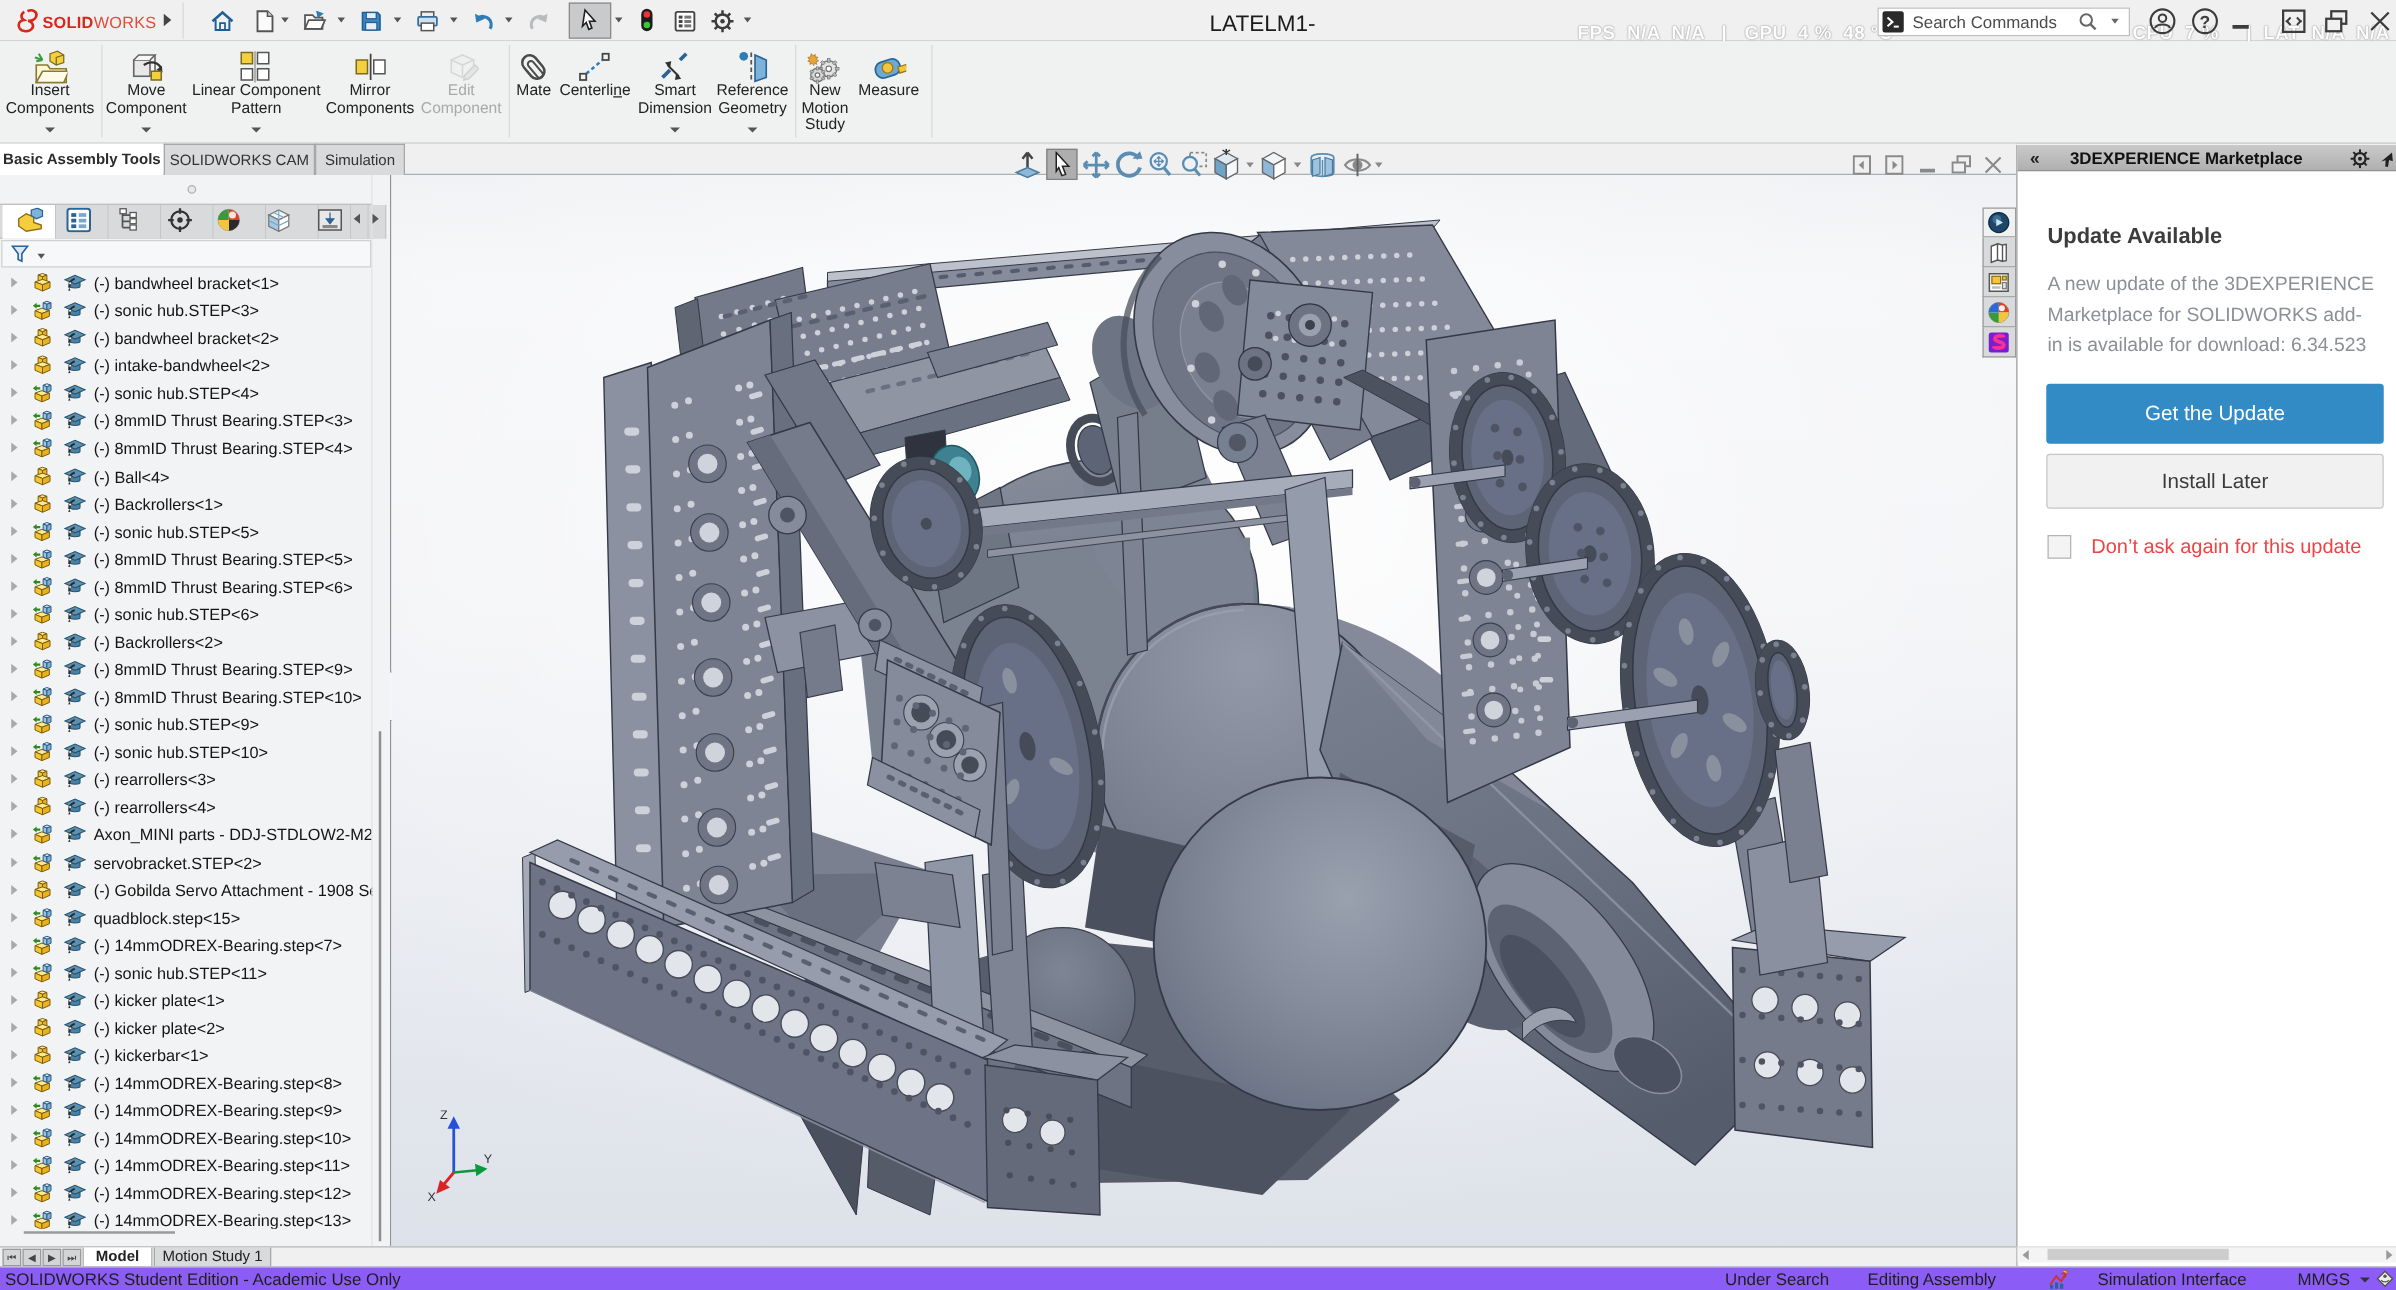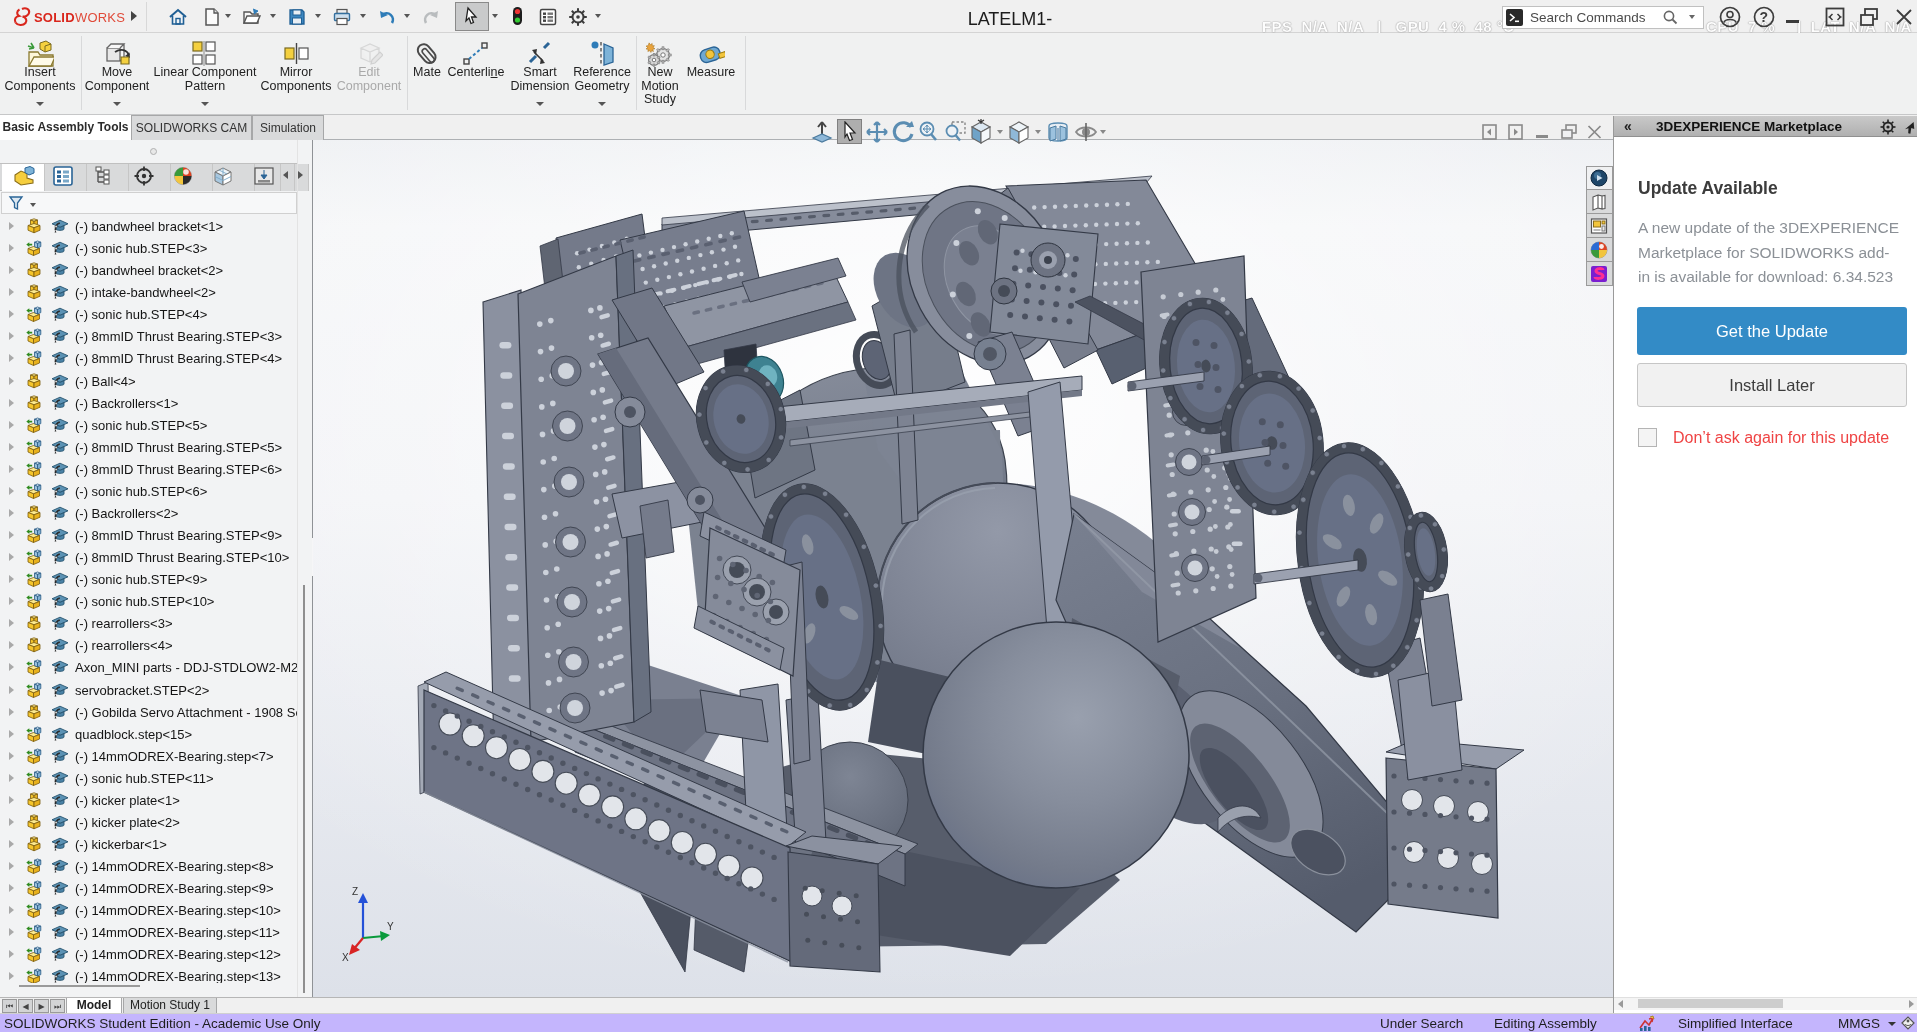--- a/index.html
+++ b/index.html
@@ -16,21 +16,21 @@
 #lpanel{position:absolute;left:0;top:140px;width:313px;height:857px;background:#f2f3f4;}
 .lp-tabs{position:absolute;left:0;top:23px;width:298px;height:28px;background:#d9dadb;border-top:1px solid #c0c0c0;border-bottom:1px solid #c0c0c0;}
 .lp-cell{position:absolute;top:24px;height:27px;border-right:1px solid #c6c6c6;}
 .lp-filter{position:absolute;left:1px;top:52px;width:296px;height:22px;background:#f7f8f9;border:1px solid #d0d0d0;}
 .trow{position:absolute;left:0;width:297px;height:22px;font-size:13px;color:#141414;white-space:nowrap;}
 .trow .tx{position:absolute;left:75px;top:4px;}
 .tarr{position:absolute;left:9px;top:7px;width:0;height:0;border-top:4px solid transparent;border-bottom:4px solid transparent;border-left:5px solid #a9a9a9;}
 #rpanel{position:absolute;left:1613px;top:116px;width:304px;height:897px;background:#fff;border-left:1px solid #9a9a9a;}
 #rphead{position:absolute;left:0;top:0;width:304px;height:21px;background:linear-gradient(#c9c9c9,#b0b0b0);border-bottom:1px solid #909090;}
 #bottombar{position:absolute;left:0;top:997px;width:1613px;height:16px;background:#f0f0f0;border-top:1px solid #b6b6b6;}
-#statusbar{position:absolute;left:0;top:1013px;width:1917px;height:19px;background:#c4b5fd;border-top:1px solid #d0d0d0;font-size:13.5px;color:#1e1e1e;}
+#statusbar{position:absolute;left:0;top:1013px;width:1917px;height:19px;background:#8b5cf6;border-top:1px solid #d0d0d0;font-size:13.5px;color:#1e1e1e;}
 .btab{position:absolute;top:0;height:16px;font-size:12px;line-height:15px;background:#d9dadb;border:1px solid #a6a7a8;border-top:none;color:#222;text-align:center;}
 .btab.act{background:#fff;font-weight:bold;border-top:none;}
 .navbox{position:absolute;top:1px;width:15px;height:14px;background:#d3d4d5;border:1px solid #9a9a9a;color:#444;font-size:8px;text-align:center;line-height:13px;}
 .fpso{position:absolute;top:18px;font-size:15px;font-weight:bold;color:#fdfdfd;text-shadow:0 0 1.5px #9a9a9a,0 0 1px #a0a0a0;letter-spacing:0.4px;white-space:pre;}
 </style></head>
 <body>
 <div id="titlebar">
     <div class="abs" style="left:12px;top:6px;width:122px;height:22px;"><svg width="122" height="22" viewBox="0 0 122 22" style="">
         <path d="M10 3 C14 1 18 3.5 17 7 C16.2 9.8 13 11 10.5 10.5 C14 11.5 15.5 14.5 13.5 17 C11 20 5.5 19.5 3.5 16.5" fill="none" stroke="#d9261c" stroke-width="2.1"></path>
         <path d="M3.5 16.5 C2 13.5 3.5 10.5 7 10 C4.5 8.5 4.5 5 7.5 3.5" fill="none" stroke="#d9261c" stroke-width="2.1"></path>
@@ -2241,20 +2241,20 @@
     <div class="abs" style="left:1380px;top:2px;">Under Search</div>
     <div class="abs" style="left:1494px;top:2px;">Editing Assembly</div>
     <svg class="abs" style="left:1638px;top:1px;" width="17" height="17" viewBox="0 0 17 17">
       <path d="M2 13 L7 6 L11 10 L15 3" stroke="#c33" stroke-width="1.6" fill="none"></path>
       <path d="M15 3 l-4 1 M15 3 l-1 4" stroke="#c33" stroke-width="1.4"></path>
       <rect x="2" y="13" width="2.6" height="3" fill="#2a6496"></rect>
       <rect x="6" y="11" width="2.6" height="5" fill="#2a6496"></rect>
       <rect x="10" y="12" width="2.6" height="4" fill="#2a6496"></rect>
       <path d="M12 2 l3-1 l1 3" fill="#f2c53d" stroke="#9a7a10" stroke-width="0.8"></path>
     </svg>
-    <div class="abs" style="left:1678px;top:2px;">Simplified Interface</div>
+    <div class="abs" style="left:1678px;top:2px;">Simulation Interface</div>
     <div class="abs" style="left:1838px;top:2px;">MMGS</div>
     <div class="abs" style="left:1888px;top:8px;width:0;height:0;border-left:4px solid transparent;border-right:4px solid transparent;border-top:4.5px solid #333;"></div>
     <svg class="abs" style="left:1900px;top:1px;" width="16" height="16" viewBox="0 0 16 16">
       <path d="M2 8 L8 2 L14 8 L8 14 Z" fill="#eee" stroke="#555" stroke-width="1.2"></path>
       <circle cx="8" cy="6" r="1.4" fill="#555"></circle>
       <path d="M5 9 C6 11 10 11 11 9" stroke="#555" fill="none"></path>
     </svg>
   </div>
 </body></html>

